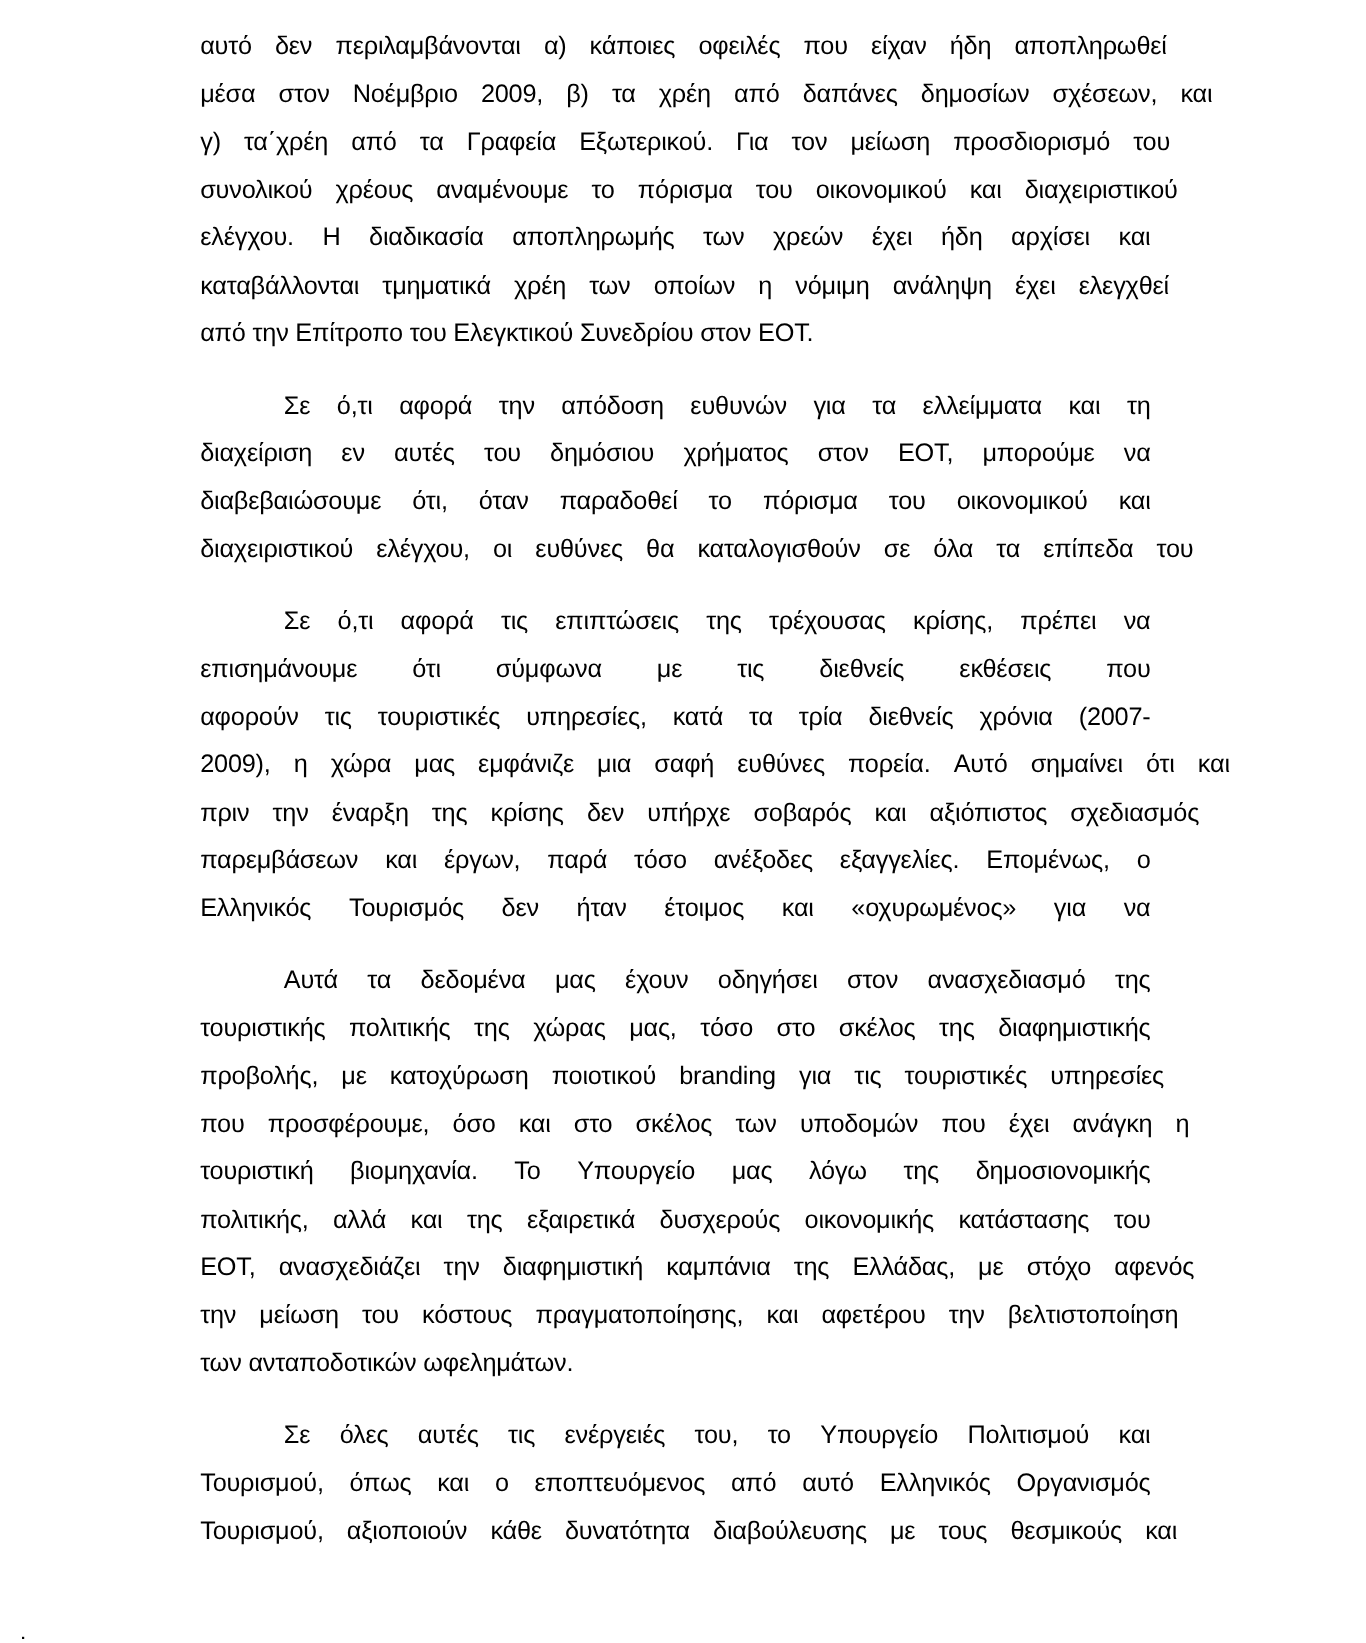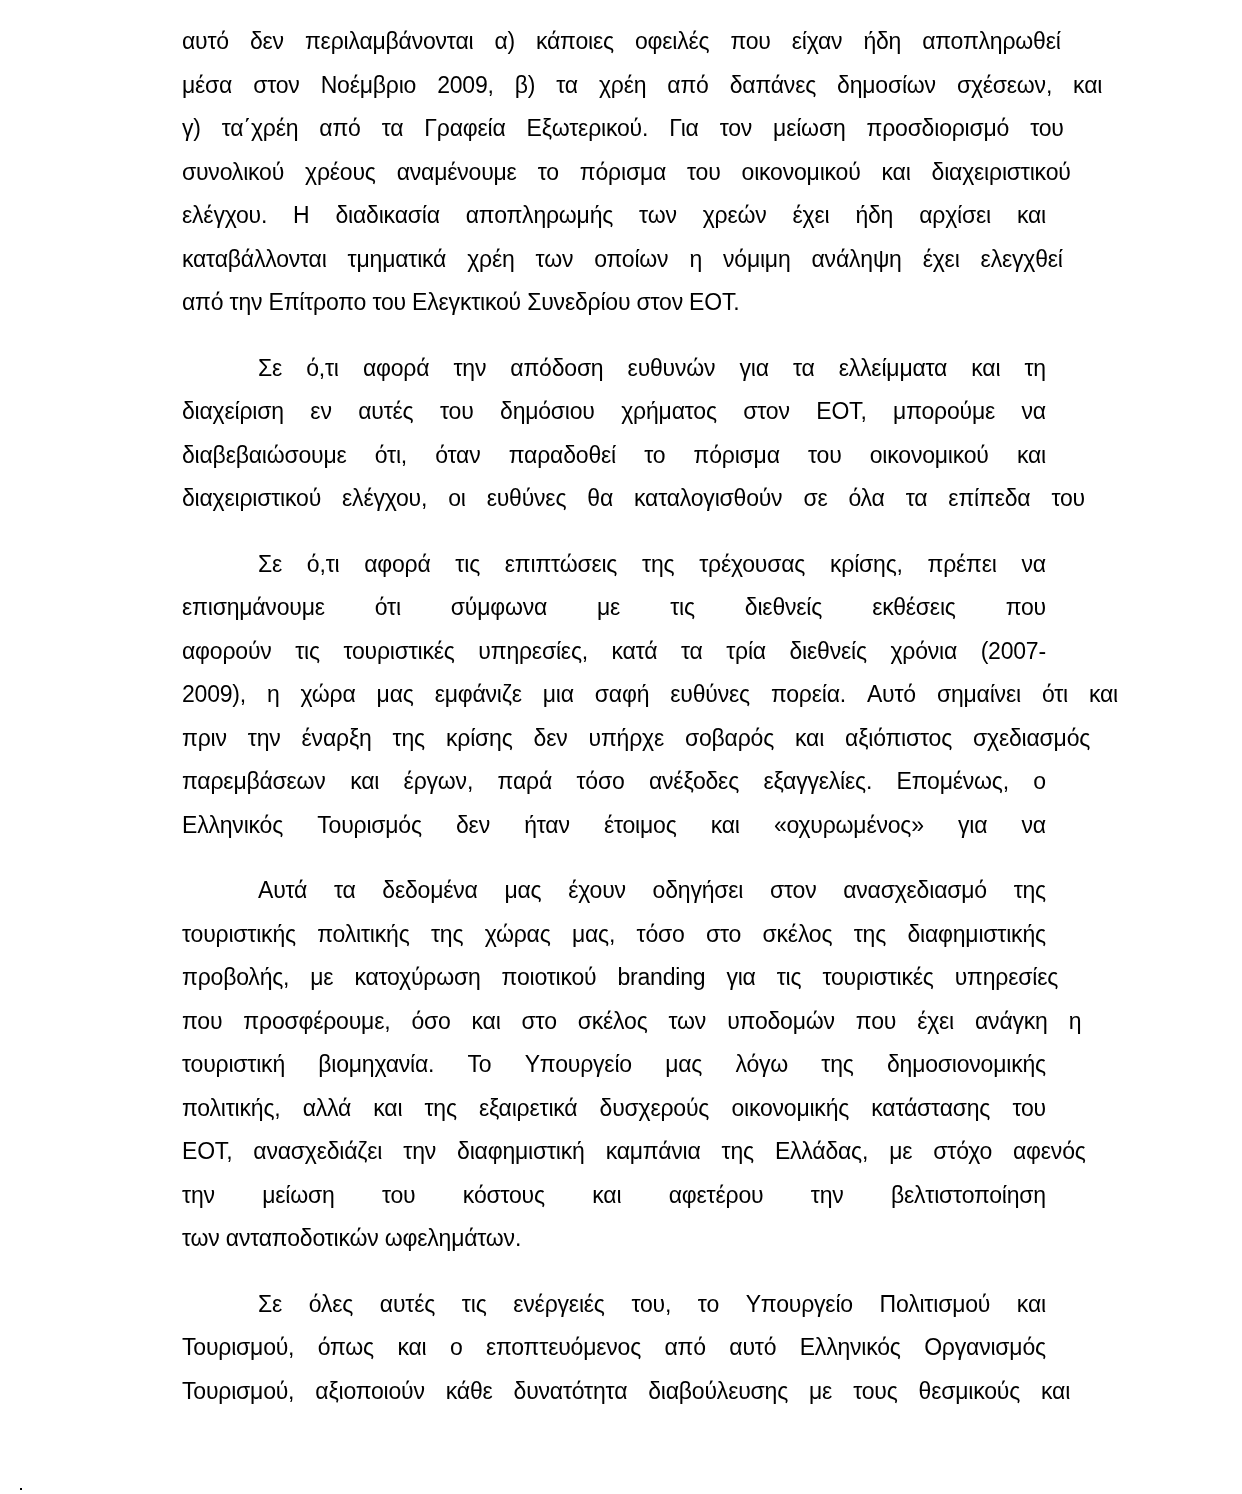--- a/index.html
+++ b/index.html
@@ -323,20 +323,21 @@
         <span>Ελλάδας,</span>
         <span>με</span>
         <span>στόχο</span>
         <span>αφενός</span>
       </span>
       <span class="line jl">
         <span>την</span>
         <span>μείωση</span>
         <span>του</span>
         <span>κόστους</span>
+        <span>πραγματοποίησης,</span>
         <span>και</span>
         <span>αφετέρου</span>
         <span>την</span>
         <span>βελτιστοποίηση</span>
       </span>
       <span class="line last">των ανταποδοτικών ωφελημάτων.</span>
     </div>
     <div class="gap"></div>
     <div class="para">
       <span class="line indent jl">

